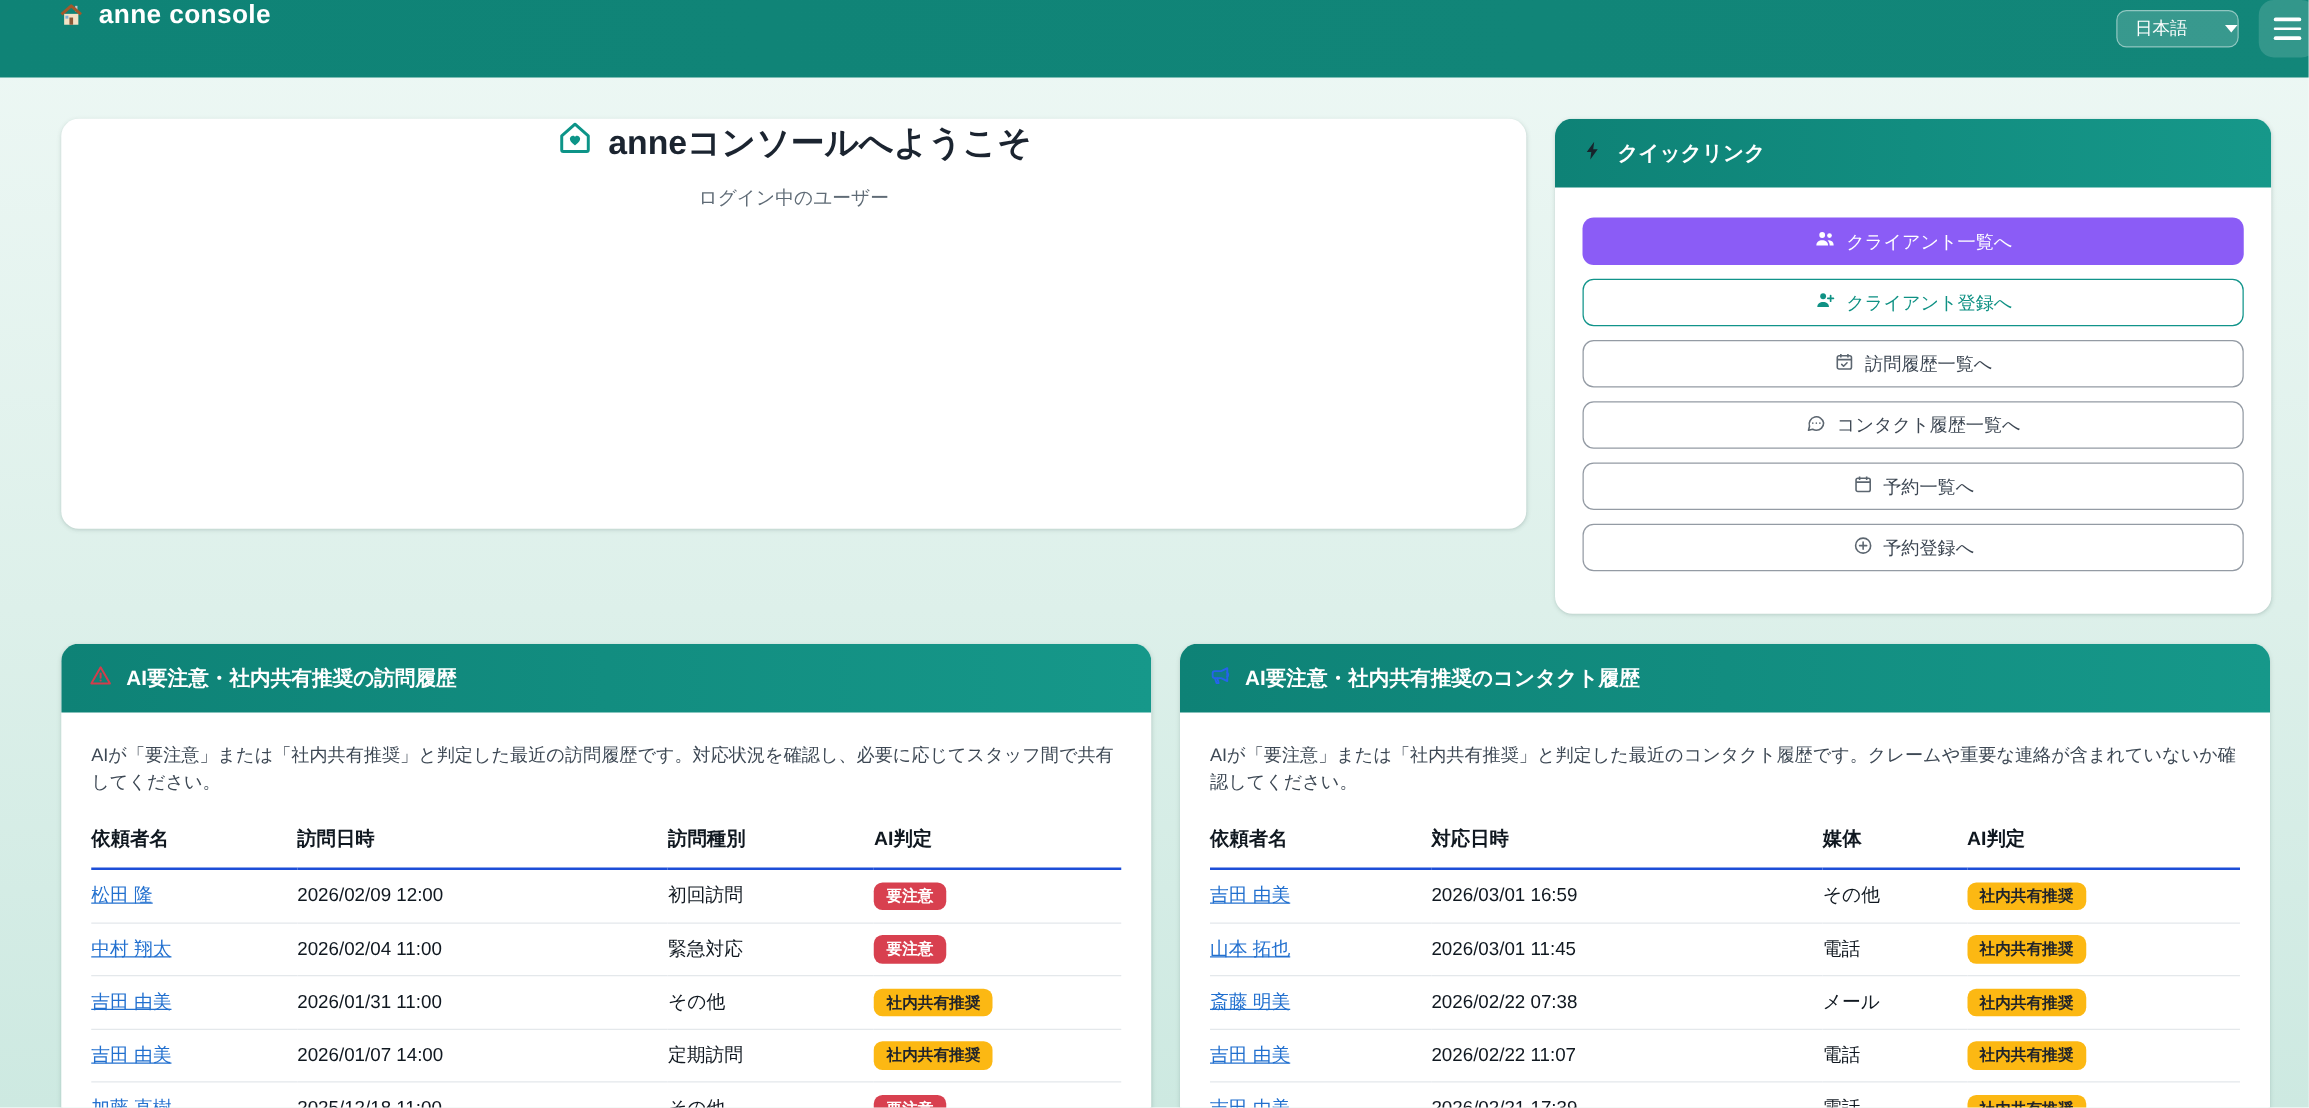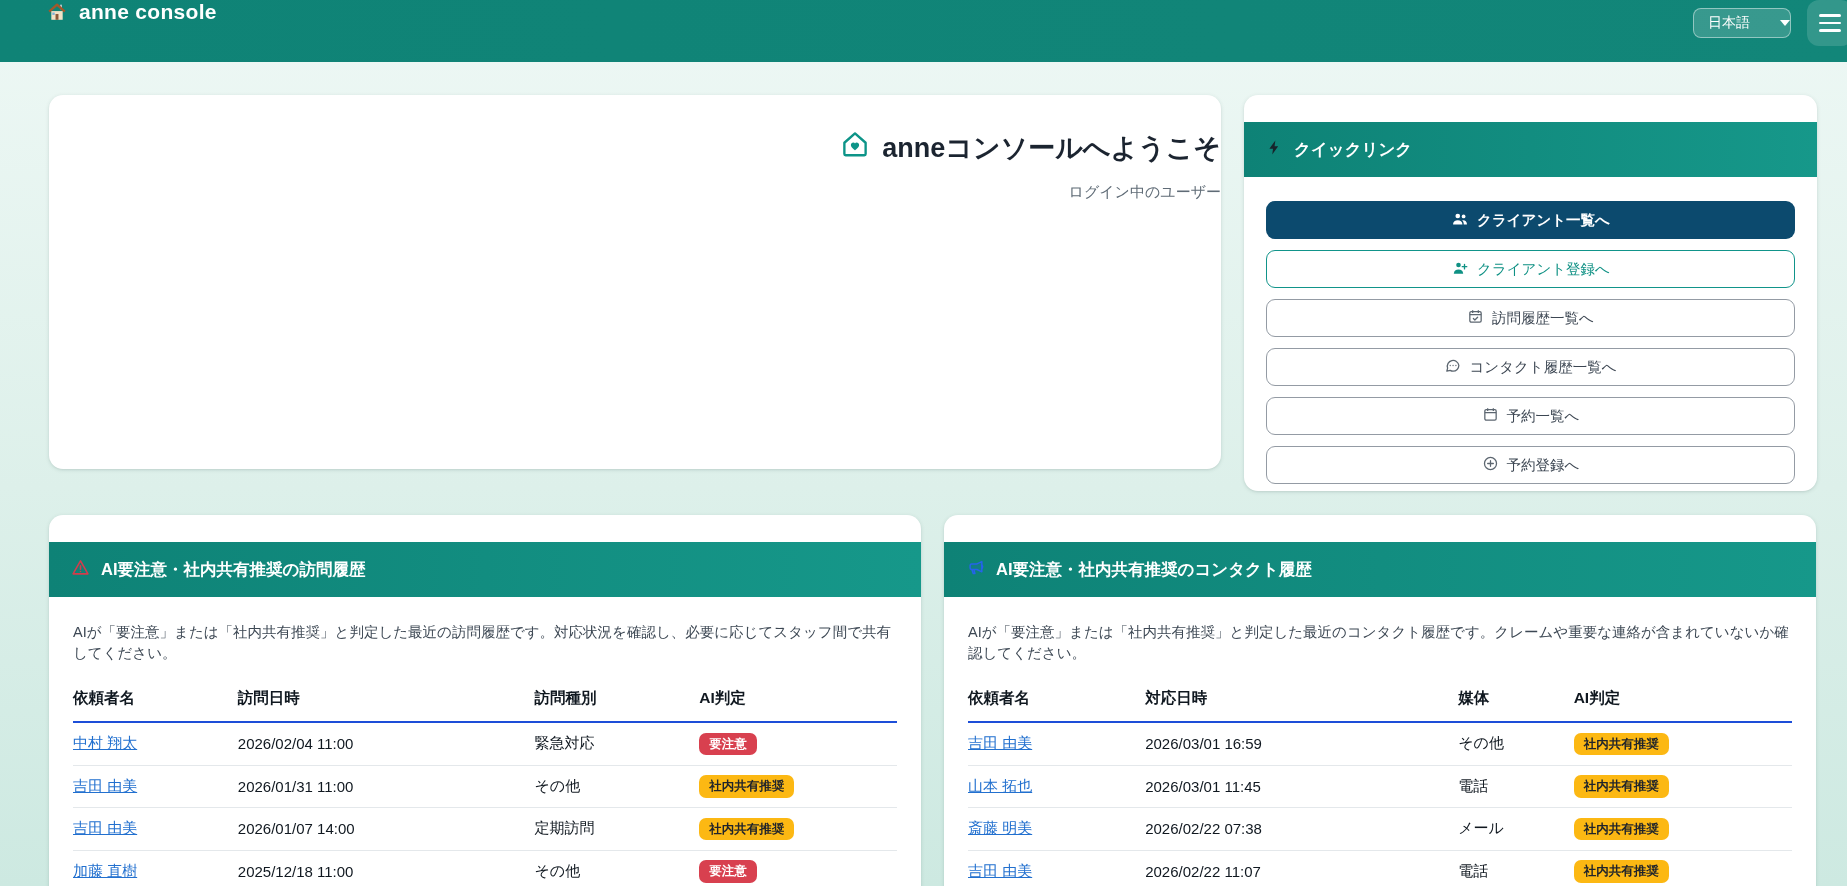--- a/index.html
+++ b/index.html
@@ -31,40 +31,40 @@
   }
   .menu-btn .bar{width:22px; height:2.6px; background:#fff; border-radius:2px;}
   
   .row1{display:flex; gap:23px; padding:33px 30px 0 49px;}
   .row2{display:flex; gap:23px; padding:24px 30px 0 49px;}
   .card{
     background:#fff; border-radius:14px; overflow:hidden;
     box-shadow:0 1px 4px rgba(12,60,52,.12),0 1px 2px rgba(0,0,0,.05);
   }
   
-  .welcome-card{width:1172px; height:374px; text-align:right; padding-top:34px;}
+  .welcome-card{width:1172px; height:328px; text-align:center; }
   .welcome-title{font-size:27px; font-weight:700; color:#1b2430;
     display:inline-flex; align-items:center; gap:12px;}
   .welcome-sub{margin-top:17px; font-size:15px; color:#5f6b76;}
   .welcome-user{margin-top:13px; font-size:16px; font-weight:700; color:#16202b;}
   
   .quick-card{width:573px; height:396px;}
   .panel-header{
     height:55px; padding:0 22px; display:flex; align-items:center; gap:11px;
     background:linear-gradient(90deg,#0e8276,#16988a);
-    color:#fff; font-size:16.5px; font-weight:700;margin-top:27px;
+    color:#fff; font-size:16.5px; font-weight:700;
   }
   .quick-body{padding:24px 22px; display:flex; flex-direction:column; gap:11px;}
   .ql-btn{
     height:38px; border-radius:9px; font-size:14.5px; cursor:pointer;
     display:flex; align-items:center; justify-content:center; gap:8px;
     font-family:inherit;
   }
   .ql-btn svg{flex:0 0 auto;}
-  .btn-primary{background:#0c4a6e; color:#fff; border:none; font-weight:700;}
+  .btn-primary{background:#8b5cf6; color:#fff; border:none; font-weight:400;}
   .btn-accent{background:#fff; color:#0f9184; border:1.5px solid #11948a;}
   .btn-outline{background:#fff; color:#3c4652; border:1.5px solid #949ba4;}
   .btn-outline svg{color:#5c6670;}
   
   .table-card{width:872px; height:560px;}
   .panel-desc{padding:25px 24px 6px; font-size:14.5px; color:#3d4854; line-height:1.45;}
   table{width:calc(100% - 48px); margin:10px 24px 0; border-collapse:collapse; font-size:15px;}
   th{padding:8px 0 12px; border-bottom:2px solid #1d4ed8; font-size:15.5px;
      text-align:left; color:#101820; font-weight:700;}
   td{padding:9.5px 0; border-bottom:1px solid #e4e8eb; color:#101820; vertical-align:middle;}
@@ -213,20 +213,26 @@
     <table class="visit-table">
       <thead>
         <tr>
           <th>依頼者名</th>
           <th>訪問日時</th>
           <th>訪問種別</th>
           <th>AI判定</th>
         </tr>
       </thead>
       <tbody>
+  <tr>
+    <td><a href="#" class="name-link">松田 隆</a></td>
+    <td>2026/02/09 12:00</td>
+    <td>初回訪問</td>
+    <td><span class="badge danger">要注意</span></td>
+  </tr>
 
   <tr>
     <td><a href="#" class="name-link">中村 翔太</a></td>
     <td>2026/02/04 11:00</td>
     <td>緊急対応</td>
     <td><span class="badge danger">要注意</span></td>
   </tr>
 
   <tr>
     <td><a href="#" class="name-link">吉田 由美</a></td>

